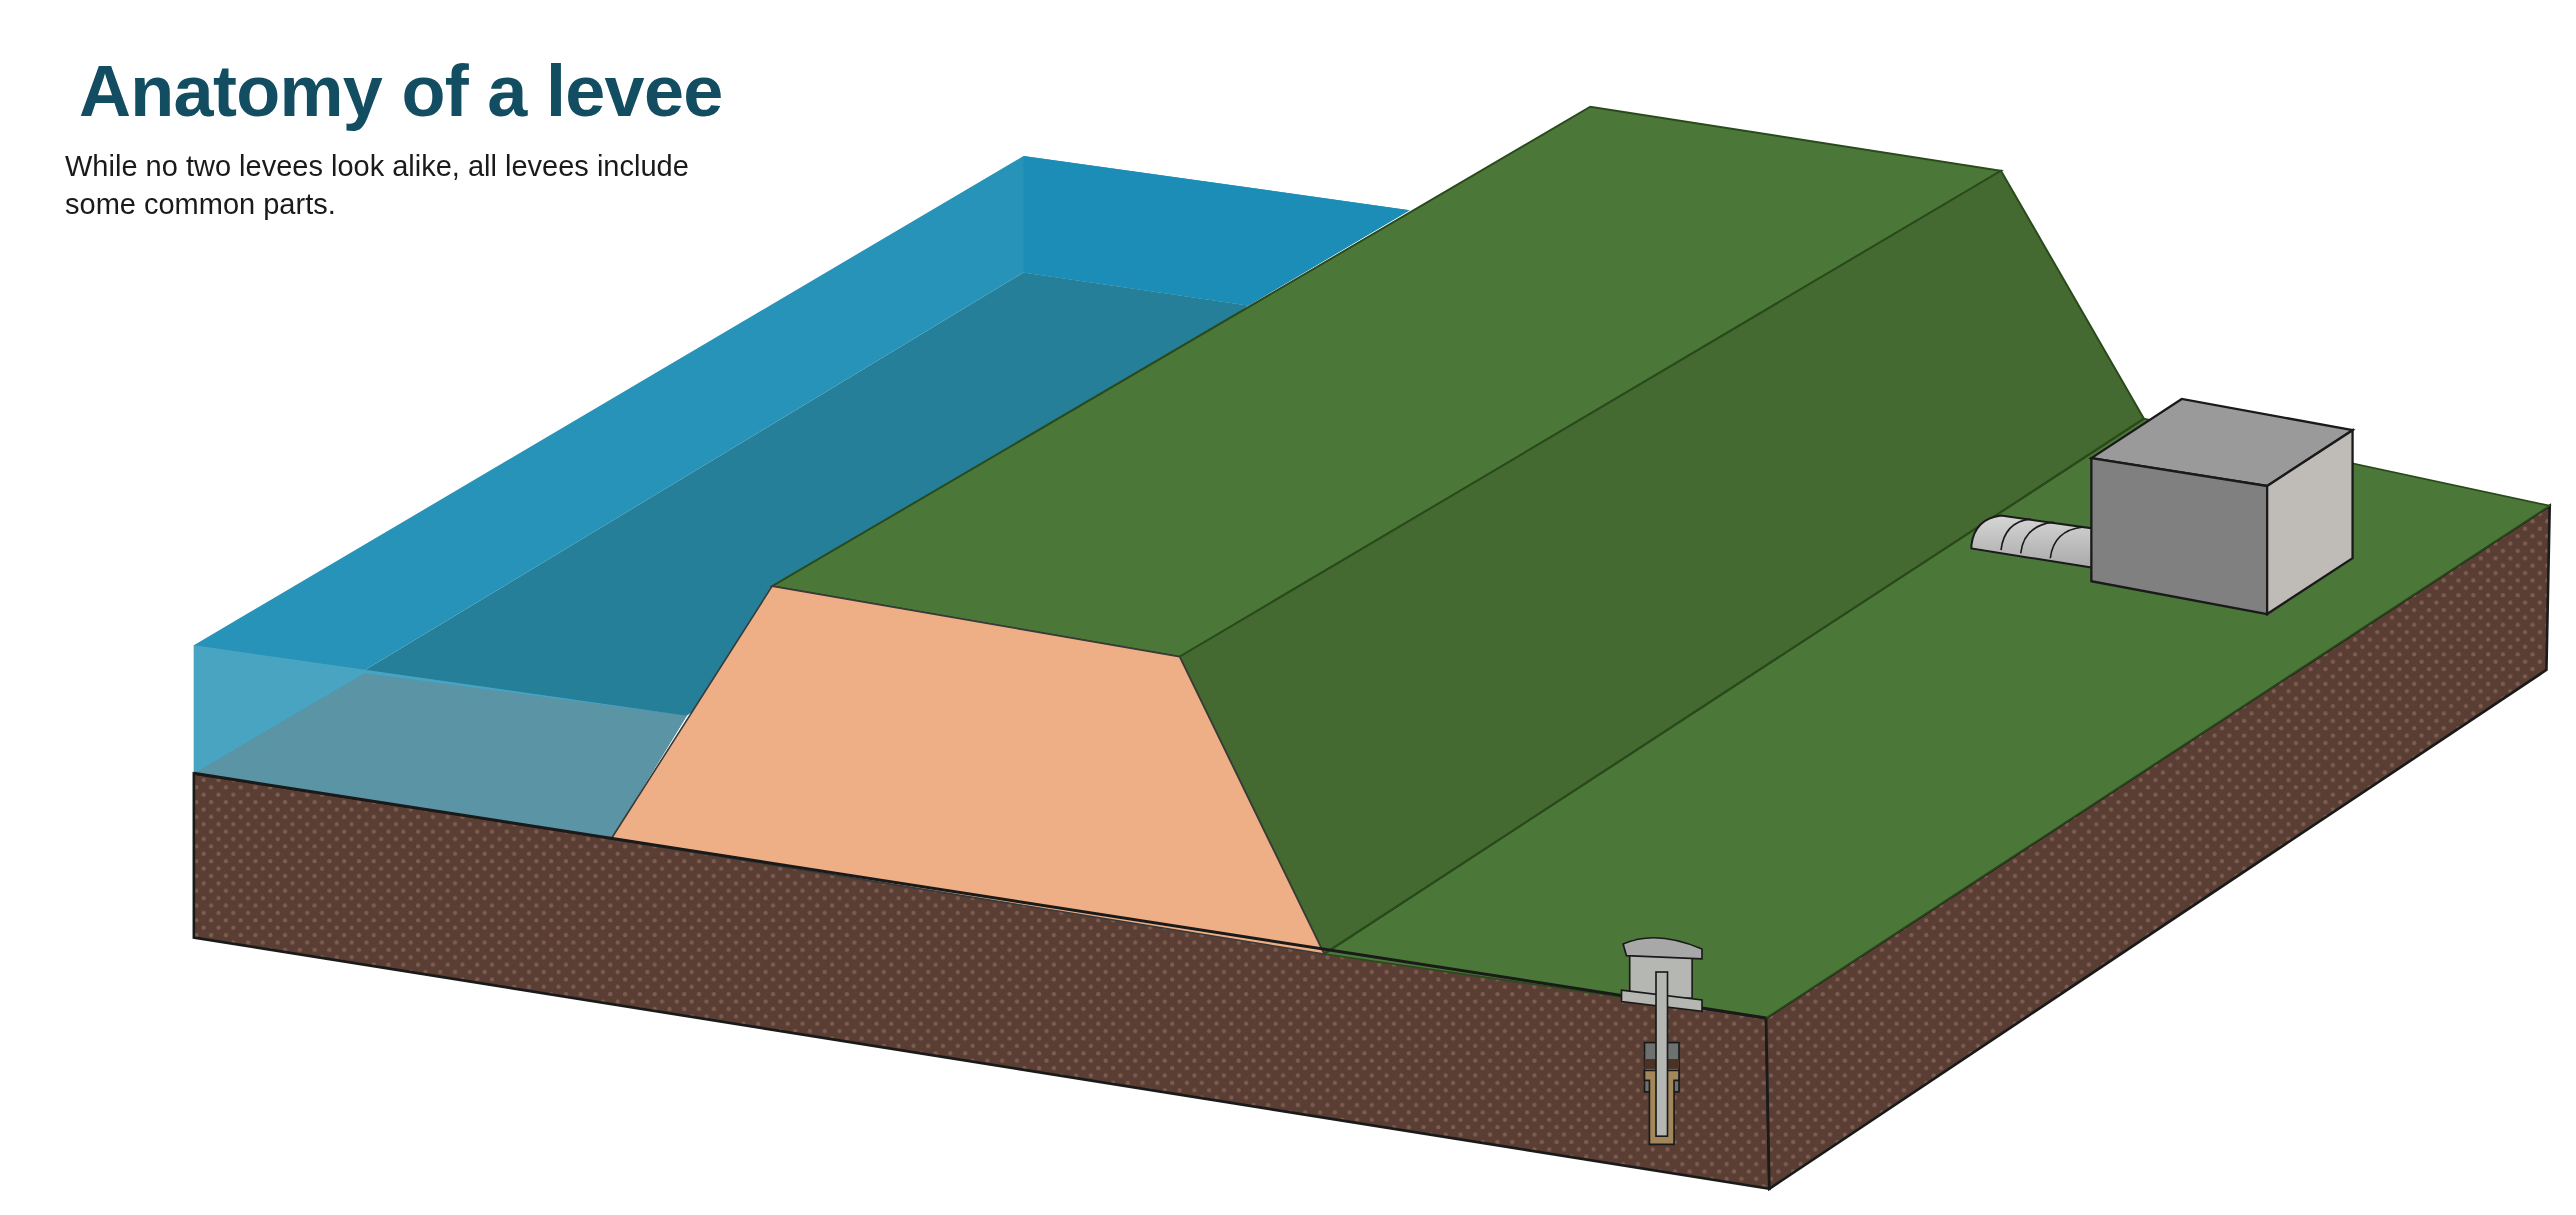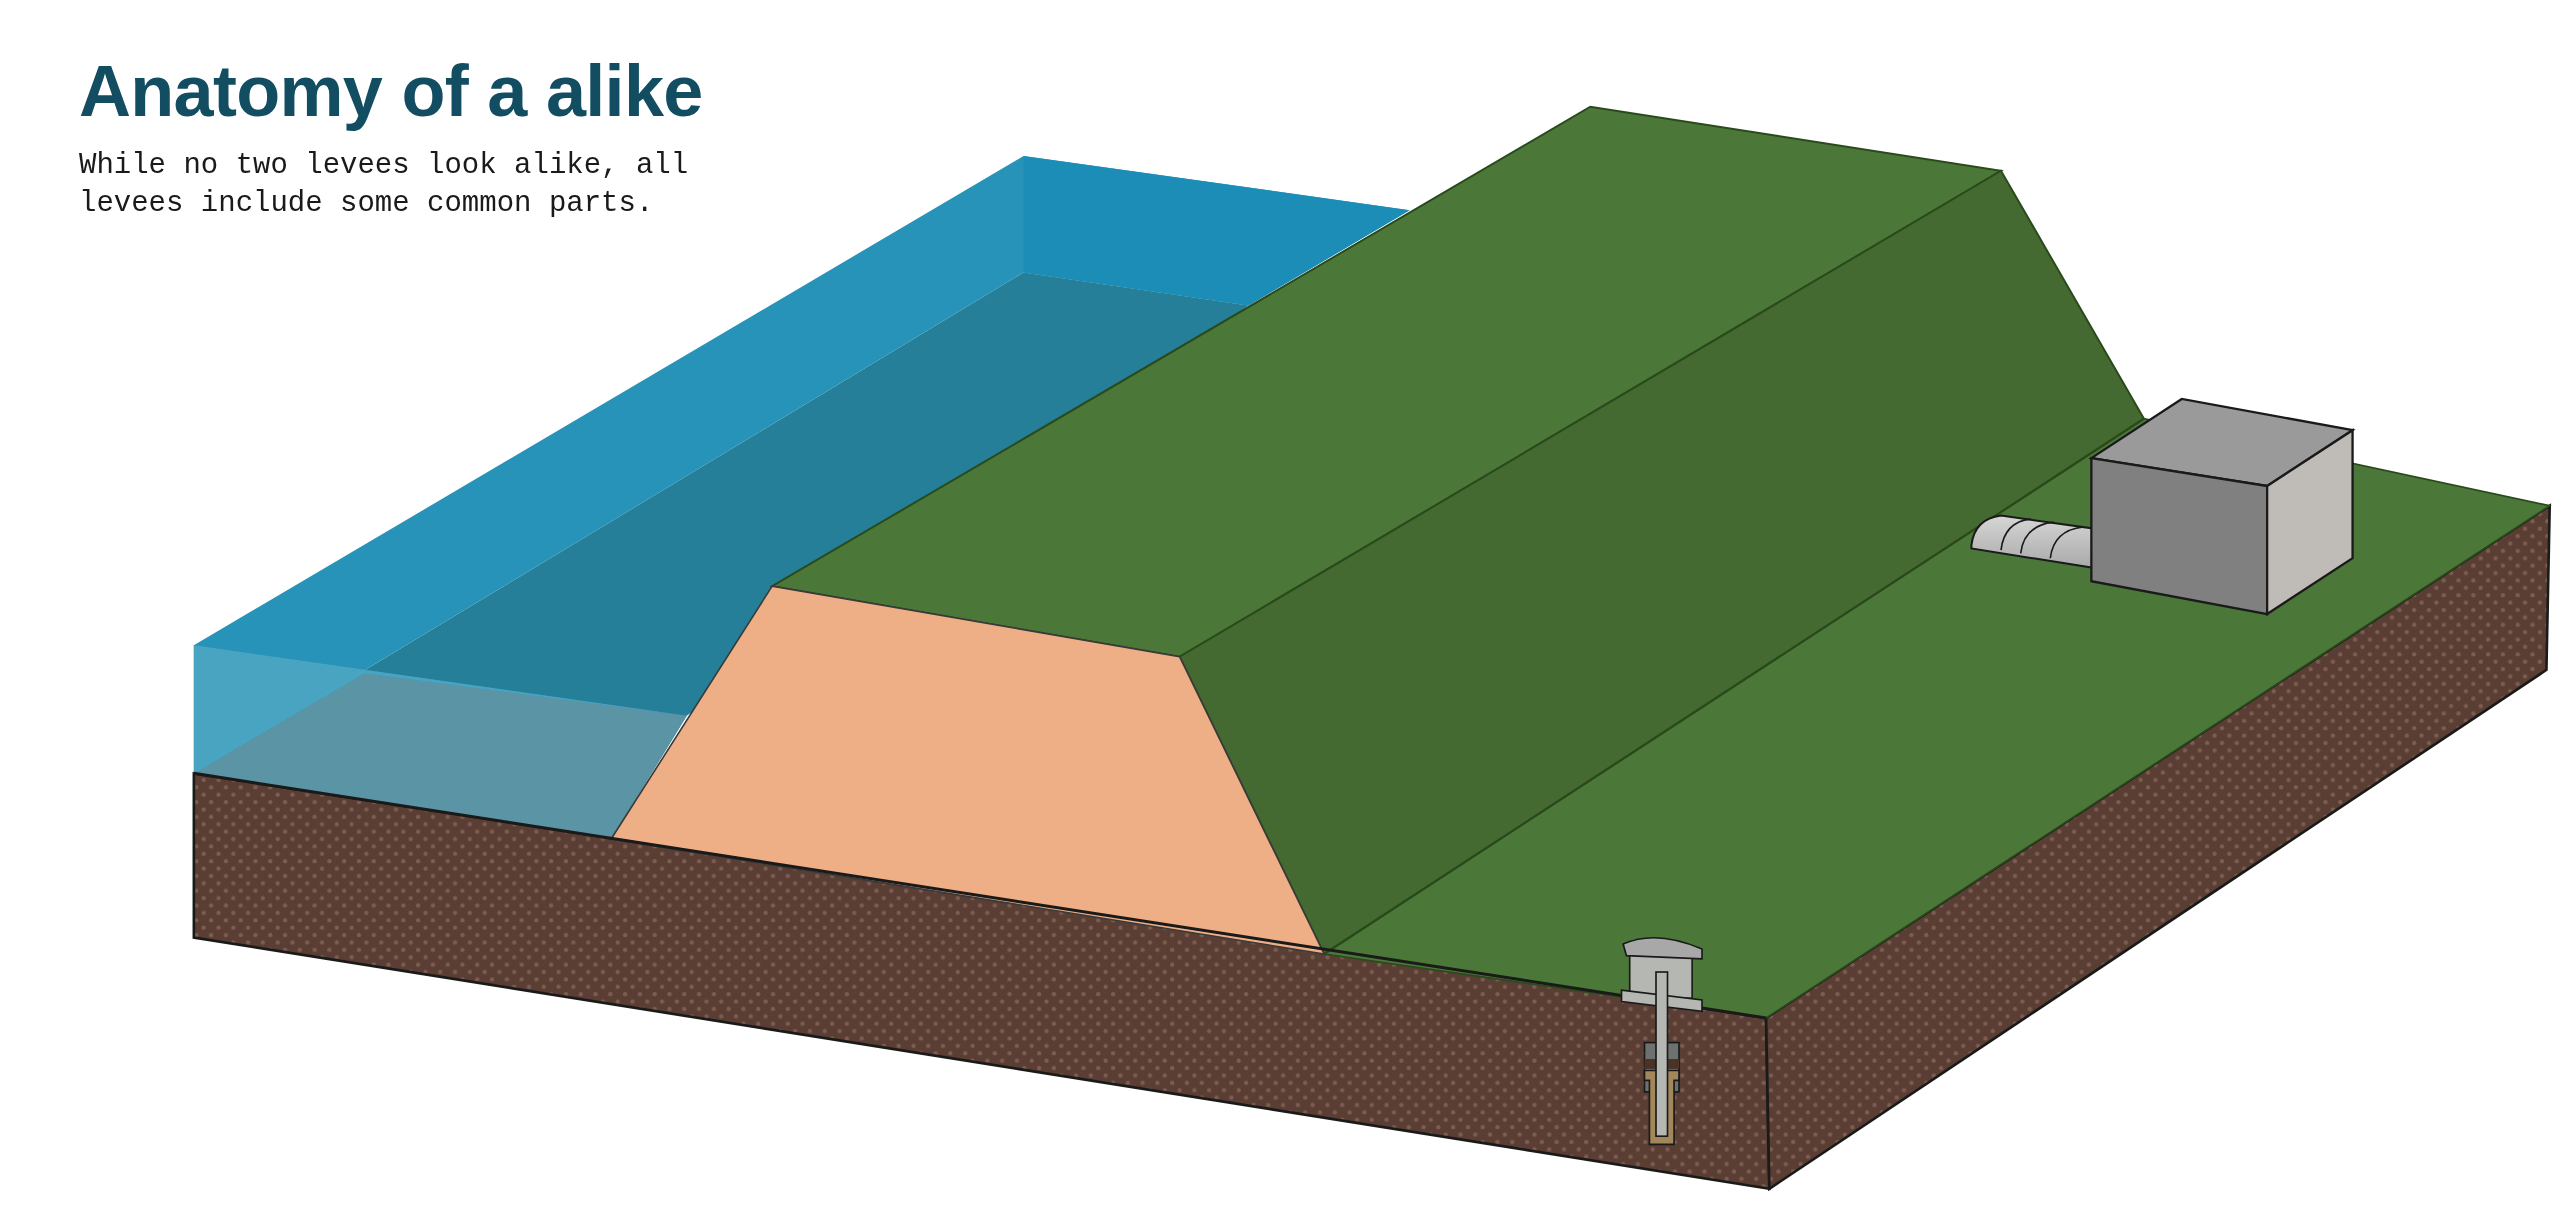--- a/index.html
+++ b/index.html
@@ -3,30 +3,30 @@
 <meta charset="utf-8">
 <style>
   html, body { margin:0; padding:0; background:#ffffff; }
   body { width:2576px; height:1215px; position:relative; overflow:hidden; }
   .title {
     position:absolute; left:79px; top:50px; margin:0;
     font-family:"Liberation Sans", sans-serif; font-weight:bold;
     font-size:72px; color:#124d62; letter-spacing:-0.7px;
   }
   .subtitle {
-    position:absolute; left:79px; top:147px; width:648px; margin:0;
-    font-family:Liberation Mono, monospace; font-size:29px;
+    position:absolute; left:65px; top:147px; width:648px; margin:0;
+    font-family:Liberation Sans, sans-serif; font-size:29px;
     line-height:38px; color:#1a1a1a;
   }
   svg.scene { position:absolute; left:0; top:0; width:2576px; height:1215px; }
 </style>
 </head>
 <body>
 
-<h1 class="title">Anatomy of a alike</h1>
+<h1 class="title">Anatomy of a levee</h1>
 <p class="subtitle">While no two levees look alike, all levees include some common parts.</p>
 
 <svg class="scene" viewBox="0 0 1568 740" preserveAspectRatio="none" xmlns="http://www.w3.org/2000/svg">
   <defs>
     <pattern id="soilDots" width="9" height="9" patternUnits="userSpaceOnUse">
       <rect width="9" height="9" fill="#5a3e33"></rect>
       <circle cx="2.5" cy="2.5" r="1.3" fill="#7d5d52"></circle>
       <circle cx="7" cy="7" r="1.3" fill="#7d5d52"></circle>
     </pattern>
     <linearGradient id="pipeGrad" x1="0" y1="0" x2="0" y2="1">

